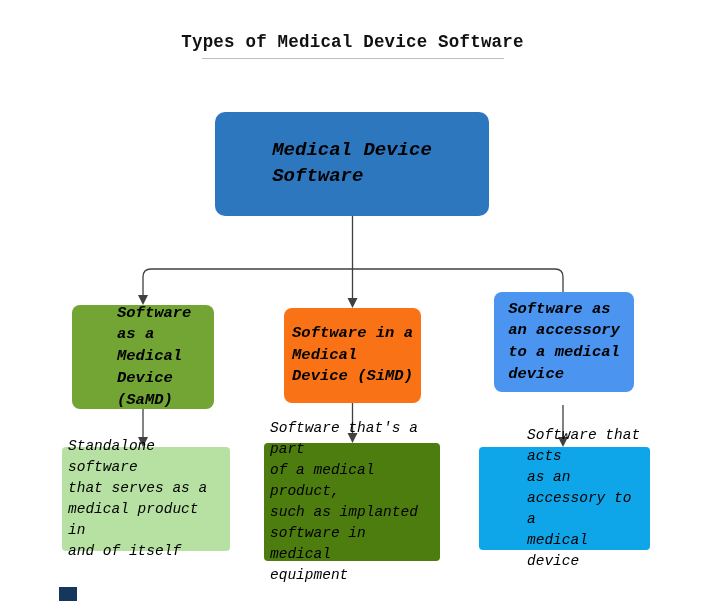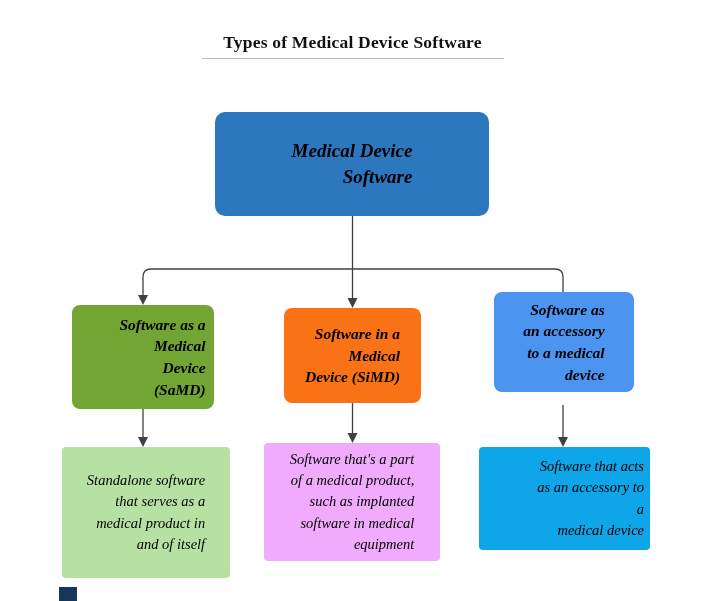--- a/index.html
+++ b/index.html
@@ -1,21 +1,21 @@
 <!DOCTYPE html>
 <html><head>
 <meta charset="utf-8">
 <style>
   html, body { margin: 0; padding: 0; background: #ffffff; }
   .canvas {
     position: relative;
     width: 705px;
     height: 601px;
     background: #ffffff;
-    font-family: Liberation Serif, serif;
+    font-family: Liberation Mono, monospace;
     overflow: hidden;
   }
   .title {
     position: absolute;
     top: 32px;
     left: 0;
     width: 100%;
     margin: 0;
     text-align: center;
     font-size: 17.5px;
@@ -35,21 +35,21 @@
     position: absolute;
     left: 0;
     top: 0;
     pointer-events: none;
   }
   .box {
     position: absolute;
     display: flex;
     align-items: center;
     justify-content: center;
-    text-align: right;
+    text-align: left;
     color: #000000;
     font-style: italic;
     white-space: pre-line;
     box-sizing: border-box;
     padding: 4px 6px;
   }
   .root {
     left: 215px;
     top: 112px;
     width: 274px;
@@ -67,21 +67,21 @@
   }
   .samd      { left: 72px;  top: 305px; width: 142px; height: 104px; }
   .simd      { left: 284px; top: 308px; width: 137px; height: 95px;  }
   .accessory { left: 494px; top: 292px; width: 140px; height: 100px; }
   .desc {
     font-size: 14.5px;
     font-weight: 400;
     line-height: 1.45;
     border-radius: 4px;
   }
-  .samd-desc      { left: 62px;  top: 447px; width: 168px; height: 131px; }
+  .samd-desc      { left: 62px;  top: 447px; width: 168px; height: 104px; }
   .simd-desc      { left: 264px; top: 443px; width: 176px; height: 118px; }
   .accessory-desc { left: 479px; top: 447px; width: 171px; height: 103px; }
   .corner-mark {
     position: absolute;
     left: 59px;
     top: 587px;
     width: 18px;
     height: 14px;
   }
 </style>
@@ -127,21 +127,21 @@
   <div class="box category accessory" style="background-color: rgb(75, 148, 239);">Software as
 an accessory
 to a medical
 device</div>
 
   <div class="box desc samd-desc" style="background-color: rgb(183, 225, 162);">Standalone software
 that serves as a
 medical product in
 and of itself</div>
 
-  <div class="box desc simd-desc" style="background-color: #f0abfc;">Software that's a part
+  <div class="box desc simd-desc" style="background-color: #4d7c0f;">Software that's a part
 of a medical product,
 such as implanted
 software in medical
 equipment</div>
 
   <div class="box desc accessory-desc" style="background-color: #0ea5e9; padding-left: 48px;">Software that acts
 as an accessory to a
 medical device</div>
 
   <div class="corner-mark" style="background-color: rgb(22, 54, 92);"></div>

